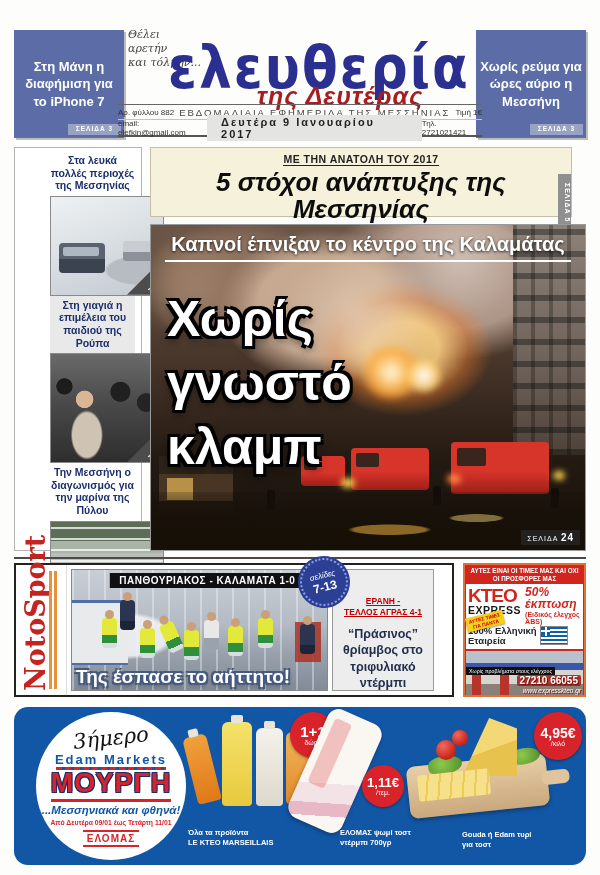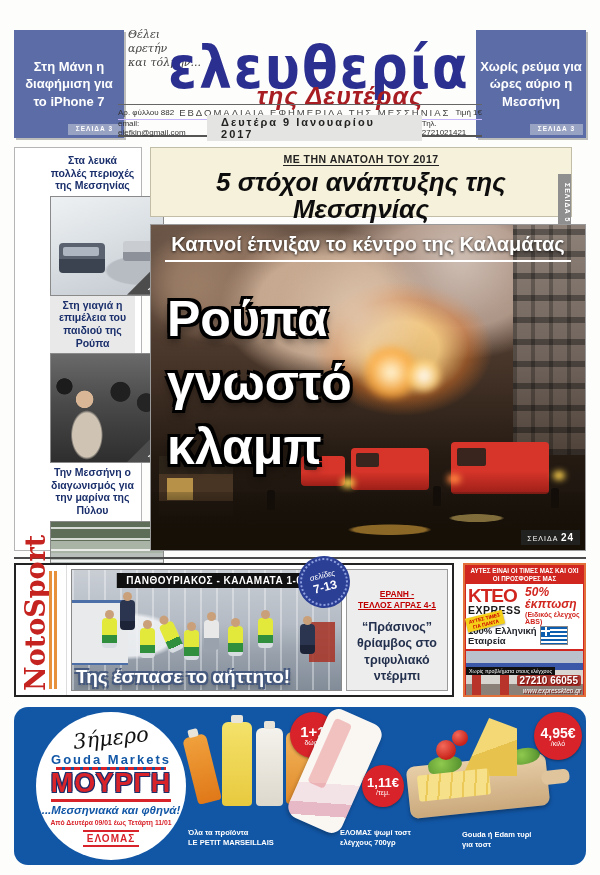--- a/index.html
+++ b/index.html
@@ -114,22 +114,22 @@
   .player:before{content:"";position:absolute;left:3px;top:-8px;width:9px;height:9px;border-radius:50%;background:#caa07a;}
   .player.dark{background:linear-gradient(#2b3550 70%,#1d2438 70%);}
   .player.white{background:linear-gradient(#e8e8e8 60%,#9aa2ad 60%);}
   .scaption{position:absolute;left:4px;bottom:2px;color:#fff;font-weight:900;font-size:19px;white-space:nowrap;
      text-shadow:-2px -2px 0 #46597e,2px -2px 0 #46597e,-2px 2px 0 #46597e,2px 2px 0 #46597e,0 3px 5px rgba(0,0,0,.5);}
   .starburst{left:300px;top:558px;width:48px;height:48px;border-radius:50%;background:#2b3f94;
      border:2px dotted #8fa0e0;box-sizing:border-box;color:#fff;display:flex;flex-direction:column;
      align-items:center;justify-content:center;transform:rotate(-14deg);z-index:5;box-shadow:0 0 0 2px #2b3f94;}
   .starburst .t1{font-size:8px;font-style:italic;}
   .starburst .t2{font-size:12px;font-weight:900;}
-  .sidebox{width:102px;margin:4px 4px 4px 0;background:#ededed;border:1px solid #999;text-align:center;
-     display:flex;flex-direction:column;box-sizing:border-box;padding-top:19px;}
+  .sidebox{width:102px;margin:4px 18px 4px 0;background:#ededed;border:1px solid #999;text-align:center;
+     display:flex;flex-direction:column;box-sizing:border-box;padding-top:26px;}
   .sidehead{color:#c00000;font-weight:bold;font-size:8.5px;text-decoration:underline;line-height:1.3;}
   .sidetext{color:#23304d;font-weight:bold;font-size:12.5px;line-height:1.3;margin-top:8px;padding:0 4px;}
   
   #kteo{left:463px;top:563px;width:123px;height:134px;border:2px solid #e2703a;box-sizing:border-box;
         background:#d1261f;overflow:hidden;}
   .kteo-top{background:#d1261f;color:#fff;font-weight:bold;font-size:6.3px;text-align:center;
         padding:2px 2px 1px;line-height:1.25;}
   .kteo-white{position:relative;background:#fff;margin:0 1px;padding:2px 2px 3px;}
   .kteo-brandrow{display:flex;align-items:flex-start;}
   .kteo-logo{color:#d1261f;font-weight:900;font-size:19px;line-height:1;letter-spacing:-1px;}
@@ -282,21 +282,21 @@
     <div class="glow" style="left:402px;bottom:70px;width:12px;height:9px;background:#ffd24d;"></div>
     <div class="kiosk"></div>
     <div class="fig" style="left:116px;bottom:40px;"></div>
     <div class="fig" style="left:282px;bottom:44px;"></div>
     <div class="fig" style="right:26px;bottom:42px;"></div>
     <div class="street"></div>
     <div class="overline">
       <span>Καπνοί έπνιξαν το κέντρο της Καλαμάτας</span>
     </div>
     <div class="bigtitle">
-      <div>Ρούπα</div>
+      <div>Χωρίς</div>
       <div>γνωστό</div>
       <div>κλαμπ</div>
     </div>
     <div class="page24">
       <span>ΣΕΛΙΔΑ</span> <b>24</b>
     </div>
   </div>
 
   <div id="divider" class="abs"></div>
 
@@ -361,51 +361,51 @@
       <div class="kteo-banner">Χωρίς προβλήματα στους ελέγχους</div>
       <div class="kteo-phone">27210 66055</div>
       <div class="kteo-site">www.expresskteo.gr</div>
     </div>
 
   </div>
 
   <div id="market" class="abs">
     <div class="circle">
       <div class="m-days">3ήμερο</div>
-      <div class="m-super">Gouda Markets</div>
+      <div class="m-super">Edam Markets</div>
       <div class="m-bar"></div>
       <div class="m-brand">ΜΟΥΡΓΗ</div>
       <div class="m-bar2"></div>
       <div class="m-slogan">...Μεσσηνιακά και φθηνά!</div>
       <div class="m-period">Από Δευτέρα 09/01 έως Τετάρτη 11/01</div>
       <div class="m-elomas">ΕΛΟΜΑΣ</div>
     </div>
   </div>
 
   <div class="abs bottle b1"></div>
   <div class="abs bottle b2"></div>
   <div class="abs bottle b3"></div>
   <div class="abs bottle b4"></div>
   <div class="abs pricecircle" style="left:290px;top:712px;width:46px;height:46px;">
     <span class="pv" style="font-size:15px;">1+1</span>
     <span class="pu">δώρο</span>
   </div>
   <div class="abs adcap" style="left:188px;top:828px;width:130px;">
     <div>Όλα τα προϊόντα</div>
-    <div>LE PETIT MARSEILLAIS</div>
+    <div>LE KTEO MARSEILLAIS</div>
   </div>
 
   <div class="abs bread"></div>
   <div class="abs pricecircle" style="left:362px;top:765px;width:42px;height:42px;">
     <span class="pv" style="font-size:13px;">1,11€</span>
     <span class="pu">/τεμ.</span>
   </div>
   <div class="abs adcap" style="left:340px;top:828px;width:110px;">
     <div>ΕΛΟΜΑΣ ψωμί τοστ</div>
-    <div>ελέγχους 700γρ</div>
+    <div>ντέρμπι 700γρ</div>
   </div>
 
   <div class="abs board"></div>
   <div class="abs lettuce"></div>
   <div class="abs lettuce lettuce2"></div>
   <div class="abs cheese"></div>
   <div class="abs slices"></div>
   <div class="abs tomato" style="left:436px;top:740px;width:20px;height:20px;"></div>
   <div class="abs tomato" style="left:452px;top:730px;width:16px;height:16px;"></div>
   <div class="abs pricecircle" style="left:506px;top:712px;width:48px;height:48px;margin-left:28px;">

